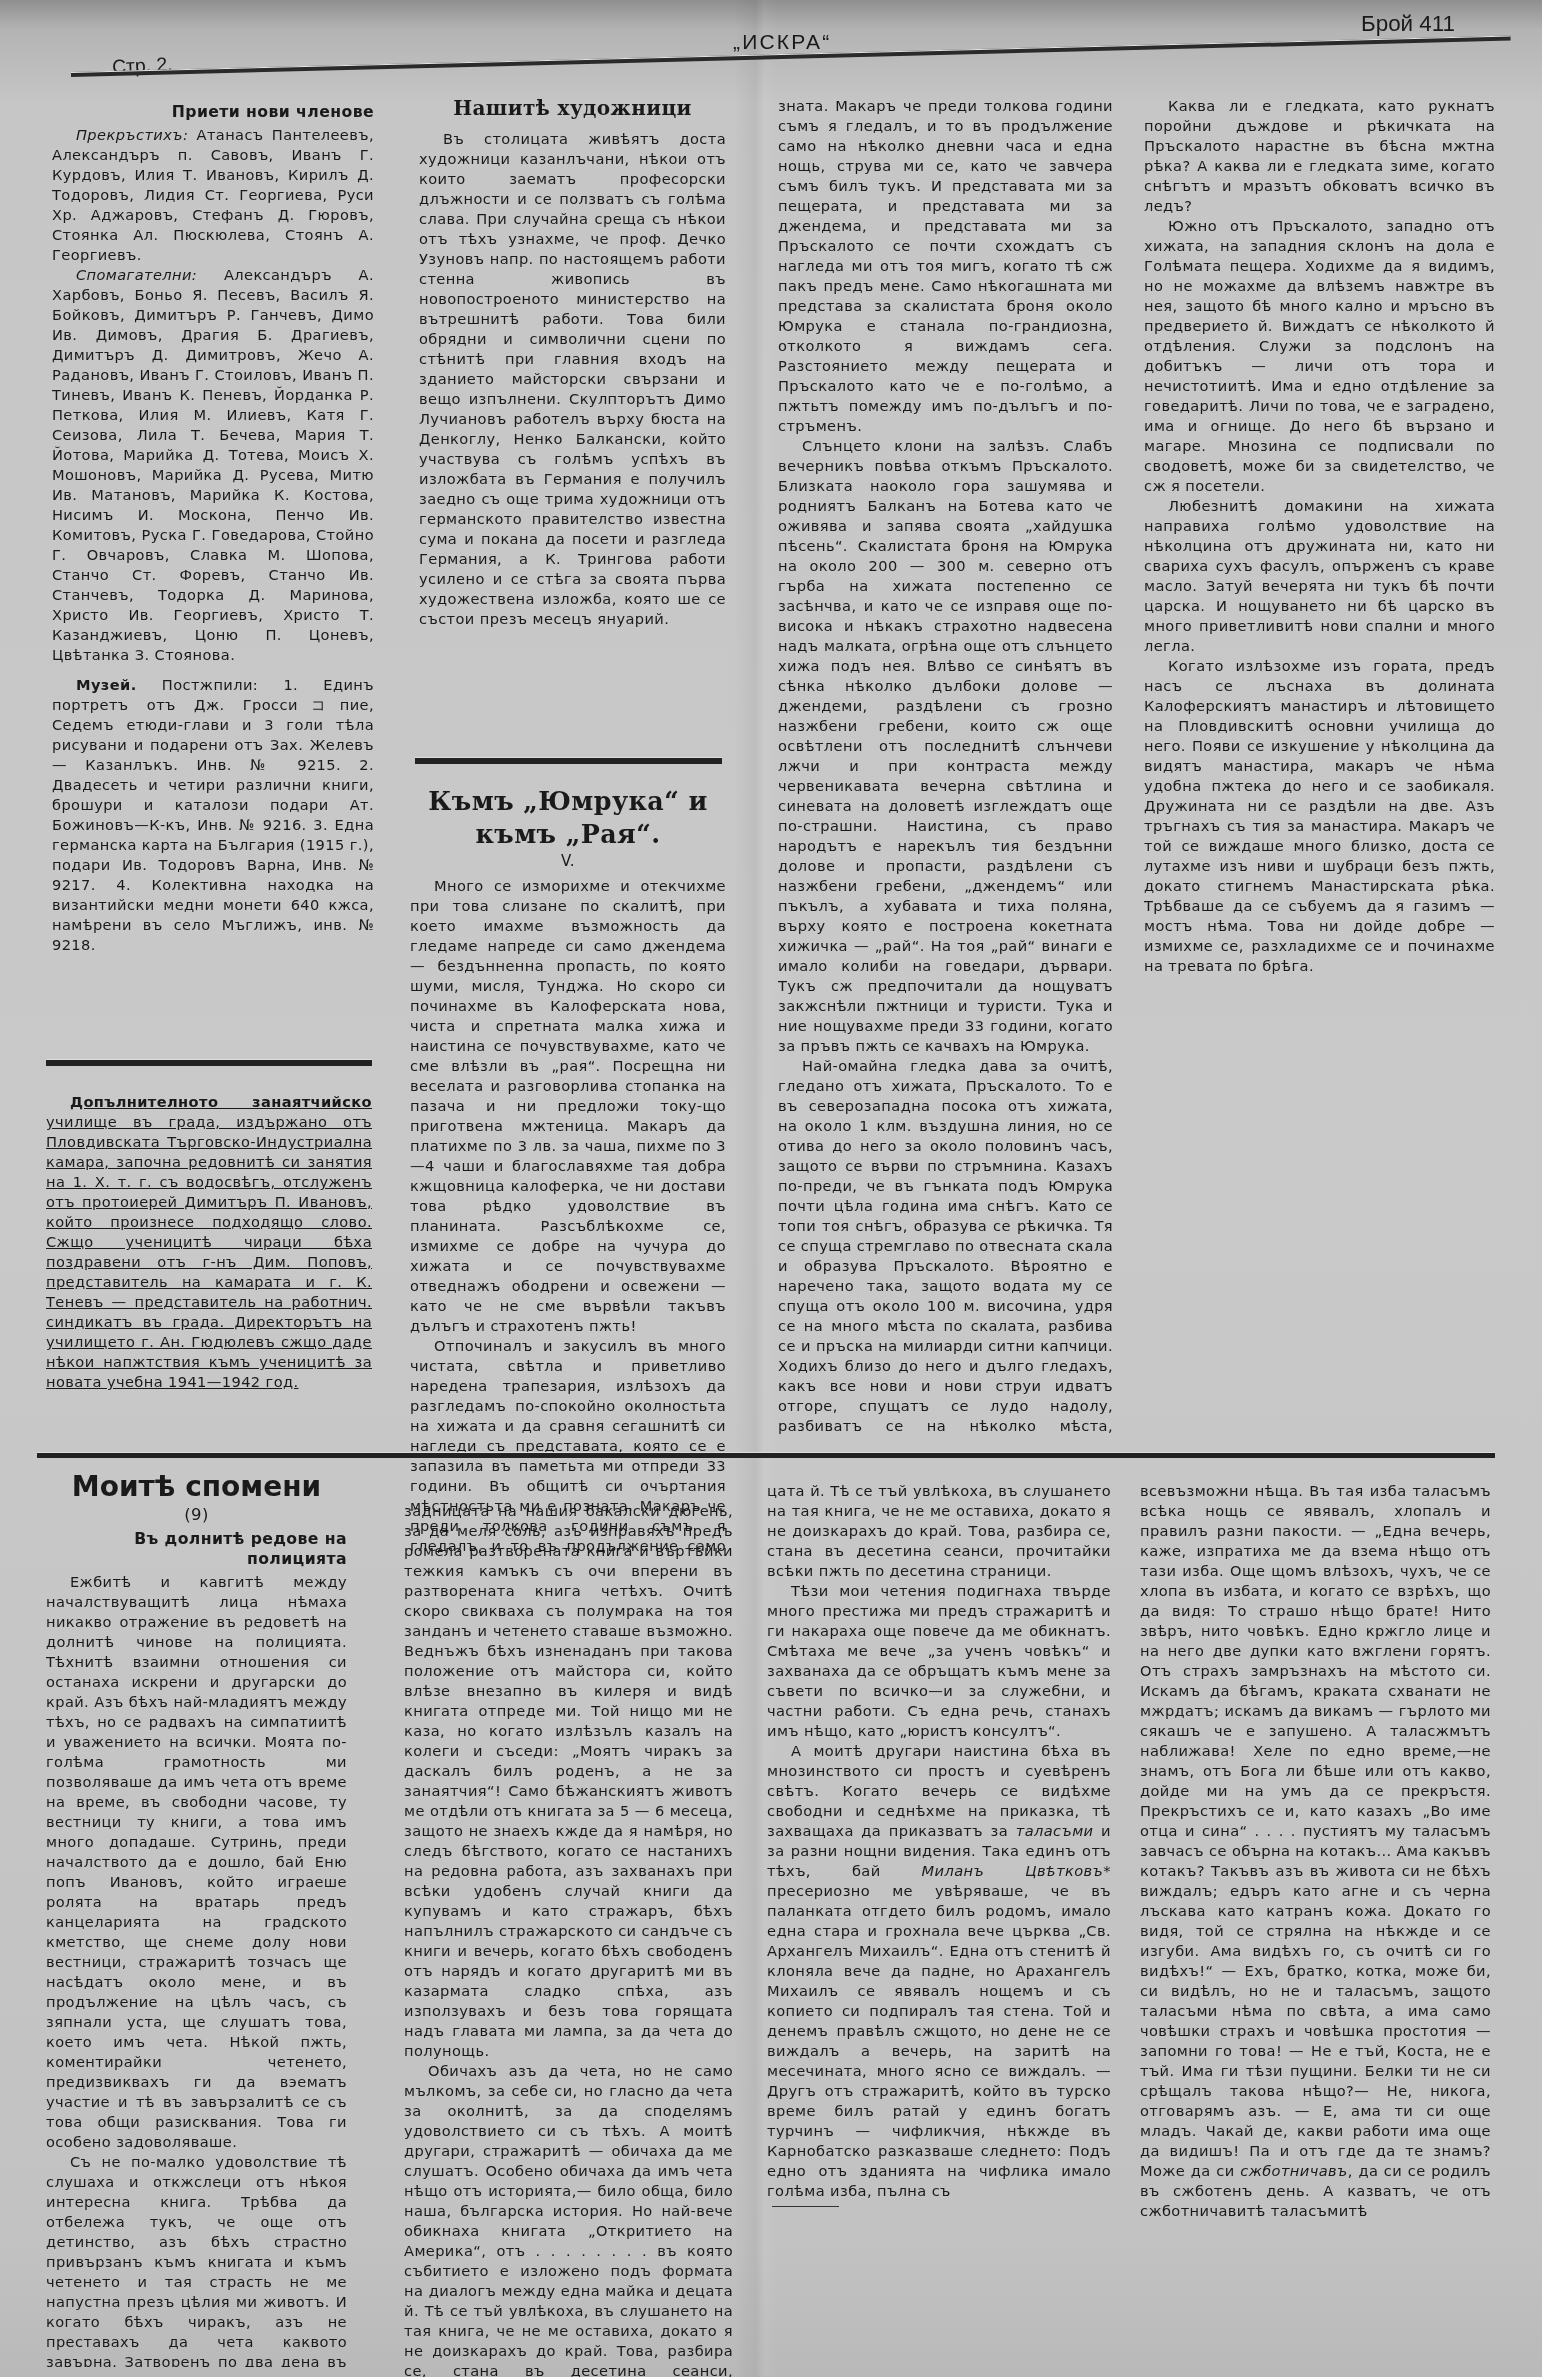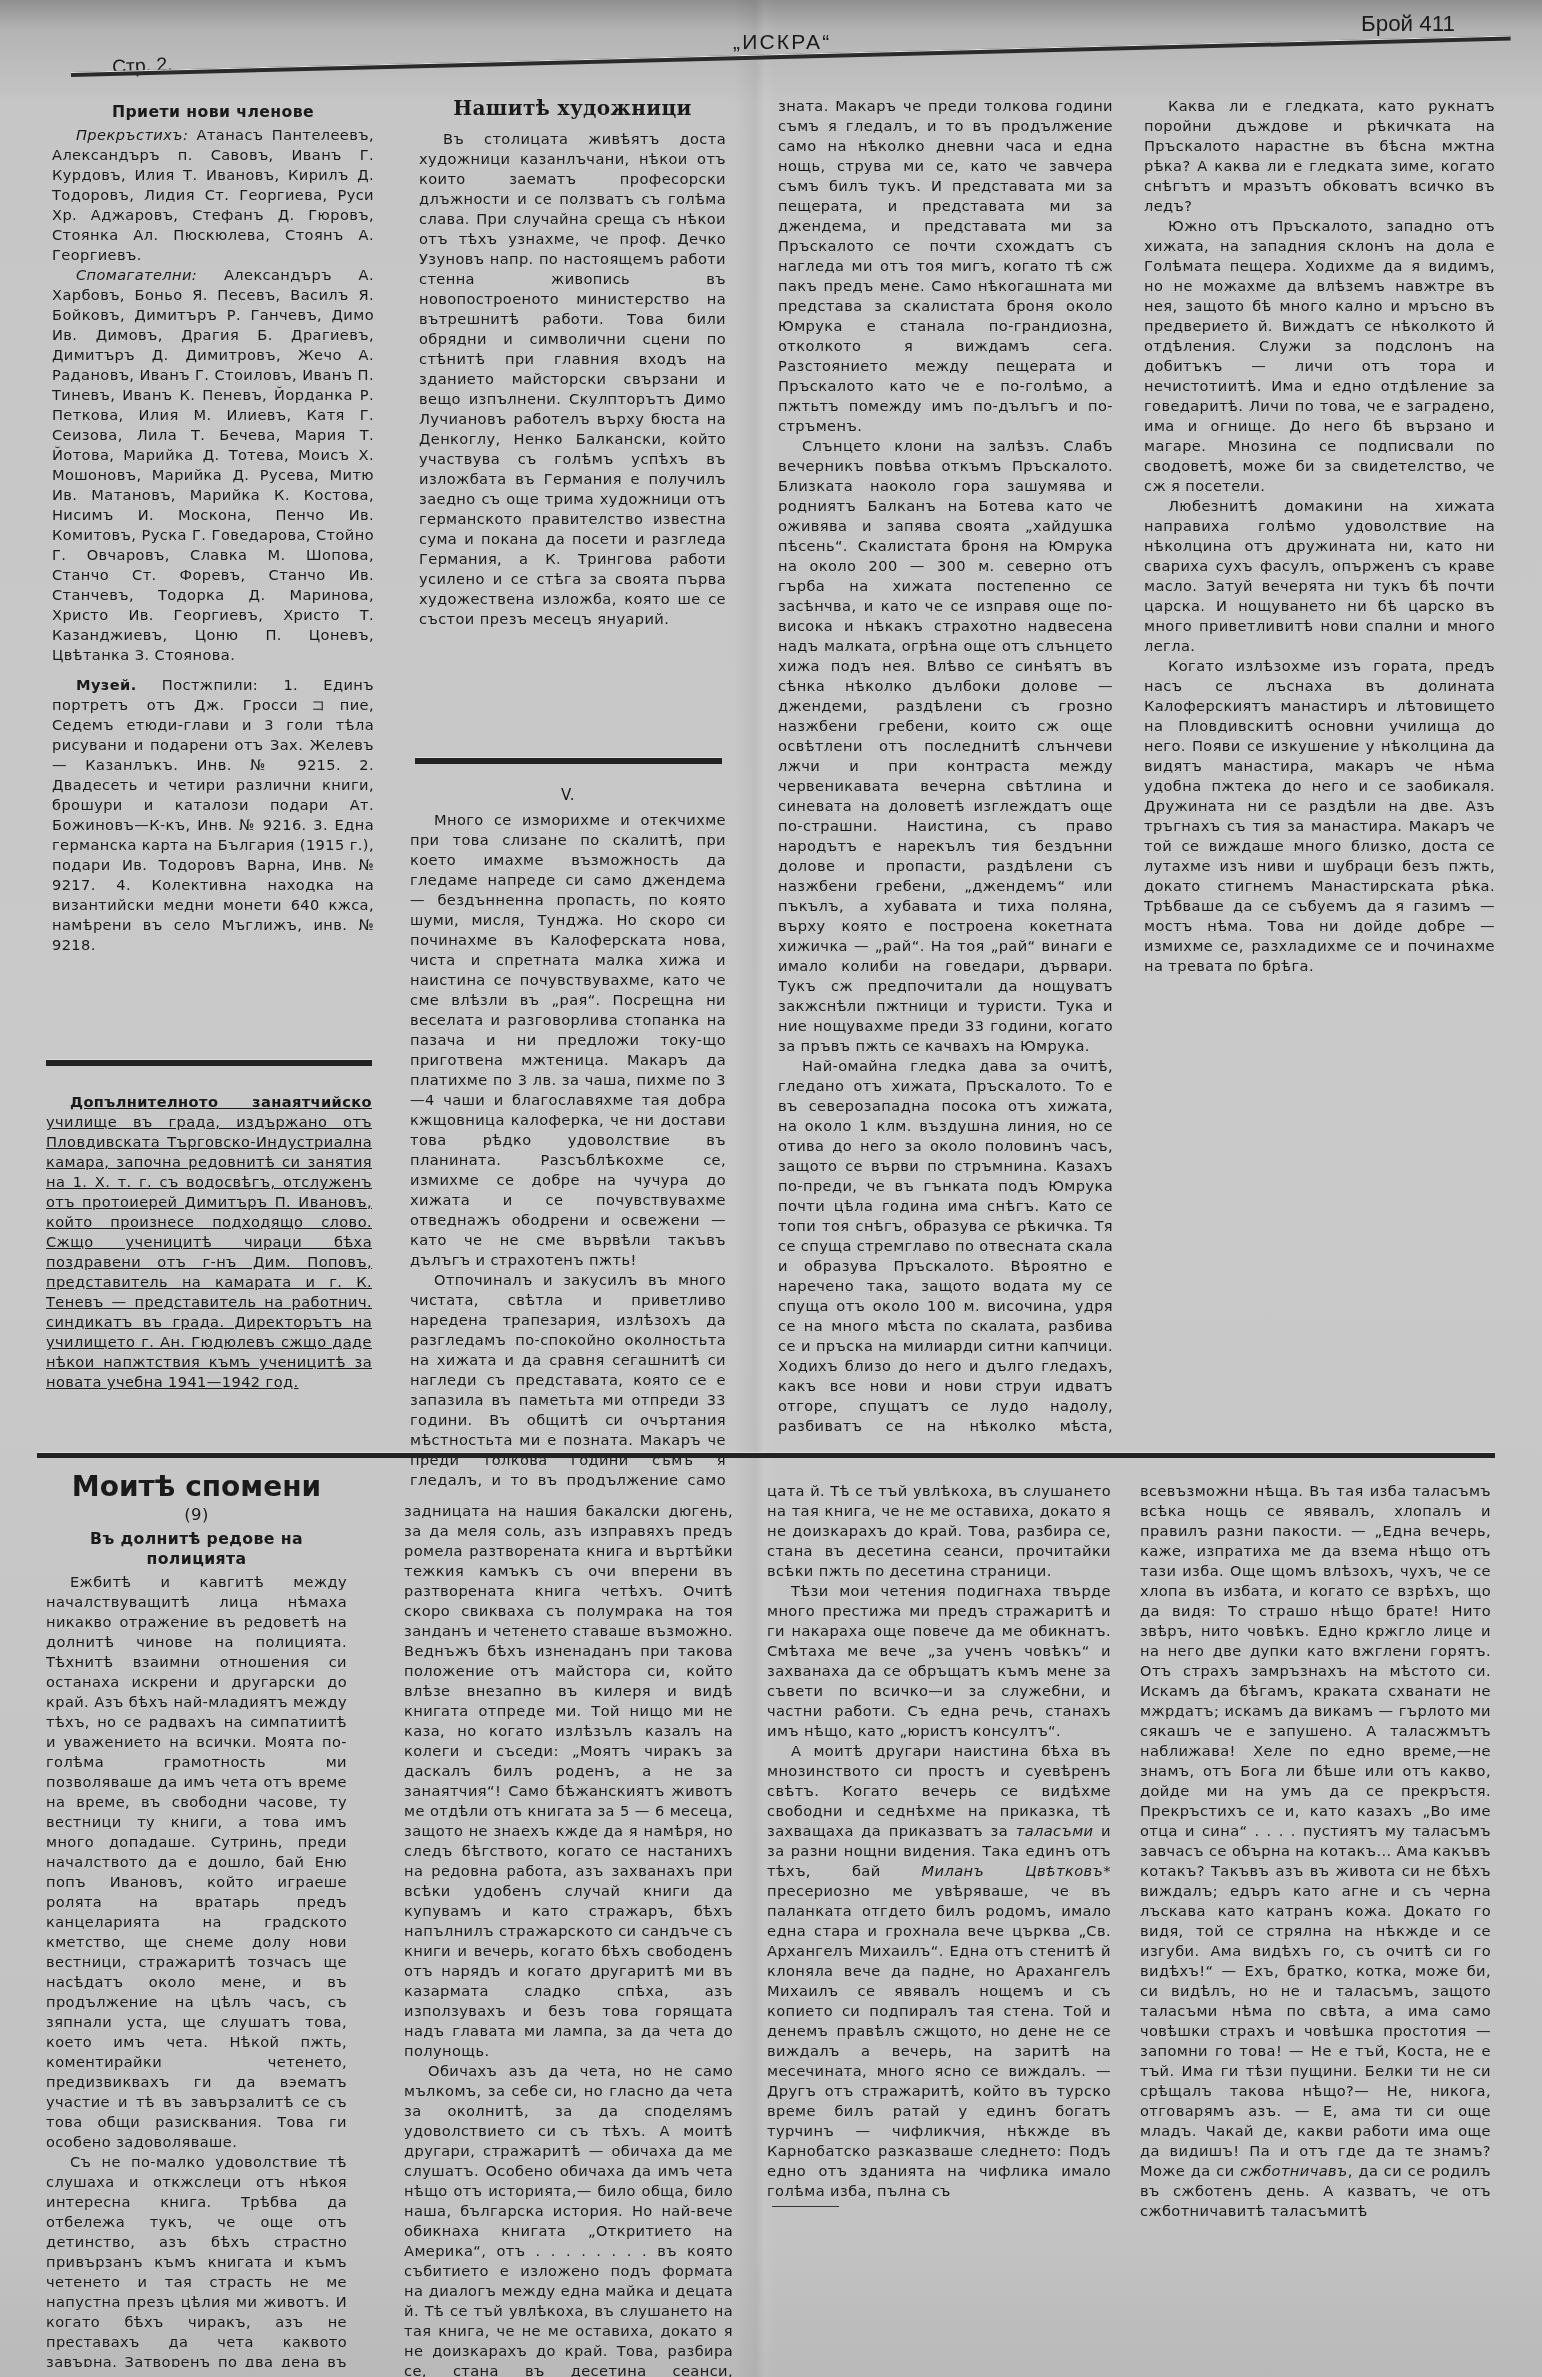--- a/index.html
+++ b/index.html
@@ -14,21 +14,21 @@
   .hdr .title{position:absolute;left:733px;top:30px;font-size:21px;letter-spacing:2.2px;font-family:"Liberation Sans",sans-serif;}
   .hdr .issue{position:absolute;left:1361px;top:10.5px;font-size:22.4px;font-family:"Liberation Sans",sans-serif;}
   .hdr .rule{position:absolute;left:71px;top:72px;width:1440px;height:3.7px;background:#2a2a2a;transform:rotate(-1.45deg);transform-origin:left center;
              border-top:0.7px solid #e6e6e6;}
   .col{position:absolute;font-size:14.6px;line-height:20px;text-align:justify;hyphens:manual;letter-spacing:0.4px;}
   .col p{margin:0;text-indent:24px;}
   .col p.noind{text-indent:0;}
   .hd1{font-family:"DejaVu Sans",sans-serif;font-weight:bold;text-align:center;font-size:30px;line-height:33px;letter-spacing:1.5px;margin:0 0 7.5px 0;}
   .hd2{font-family:"DejaVu Serif",serif;font-weight:bold;text-align:center;font-size:20px;line-height:25.4px;margin:0 0 7.5px 0;}
   .hd3{font-family:"DejaVu Serif",serif;font-weight:bold;text-align:center;font-size:25.4px;line-height:33px;margin:0;}
-  .sub{text-align:center;font-weight:bold;font-size:15.7px;margin:4.5px 0 3px 0;}
+  .sub{text-align:right;font-weight:bold;font-size:15.7px;margin:4.5px 0 3px 0;}
   .roman{text-align:center;font-size:15px;margin:0 0 4.5px 0;}
   .it{font-style:italic;}
   .b{font-weight:bold;}
   .hrule{position:absolute;height:6px;background:#222;border-top:0.7px solid #ddd;}
   .footnote{font-size:12px;line-height:15.7px;text-indent:15px;}
   .fnline{width:67px;height:1.5px;background:#333;margin:4.5px 0 4.5px 4.5px;}
 </style>
 </head>
 <body>
 
@@ -56,20 +56,24 @@
   </div>
 
   <div class="col" style="left:419px;top:96px;width:307px;">
     <div class="hd2">Нашитѣ художници</div>
     <p>Въ столицата живѣятъ доста художници казанлъчани, нѣкои отъ които заематъ професорски длъжности и се ползватъ съ голѣма слава. При случайна среща съ нѣкои отъ тѣхъ узнахме, че проф. Дечко Узуновъ напр. по настоящемъ работи стенна живопись въ новопостроеното министерство на вътрешнитѣ работи. Това били обрядни и символични сцени по стѣнитѣ при главния входъ на зданието майсторски свързани и вещо изпълнени. Скулпторътъ Димо Лучиановъ работелъ върху бюста на Денкоглу, Ненко Балкански, който участвува съ голѣмъ успѣхъ въ изложбата въ Германия е получилъ заедно съ още трима художници отъ германското правителство известна сума и покана да посети и разгледа Германия, а К. Трингова работи усилено и се стѣга за своята първа художествена изложба, която ше се състои презъ месецъ януарий.</p>
   </div>
 
   <div class="hrule" style="left:415px;top:757px;width:307px;"></div>
 
   <div class="col" style="left:410px;top:785px;width:316px;">
+    <div class="hd3">
+      <div>Къмъ „Юмрука“ и</div>
+      <div>къмъ „Рая“.</div>
+    </div>
     <div class="roman">V.</div>
     <p>Много се изморихме и отекчихме при това слизане по скалитѣ, при което имахме възможность да гледаме напреде си само джендема — бездънненна пропасть, по която шуми, мисля, Тунджа. Но скоро си починахме въ Калоферската нова, чиста и спретната малка хижа и наистина се почувствувахме, като че сме влѣзли въ „рая“. Посрещна ни веселата и разговорлива стопанка на пазача и ни предложи току-що приготвена мжтеница. Макаръ да платихме по 3 лв. за чаша, пихме по 3—4 чаши и благославяхме тая добра кжщовница калоферка, че ни достави това рѣдко удоволствие въ планината. Разсъблѣкохме се, измихме се добре на чучура до хижата и се почувствувахме отведнажъ ободрени и освежени — като че не сме вървѣли такъвъ дълъгъ и страхотенъ пжть!</p>
     <p style="height:217px;overflow:hidden">Отпочиналъ и закусилъ въ много чистата, свѣтла и приветливо наредена трапезария, излѣзохъ да разгледамъ по-спокойно околностьта на хижата и да сравня сегашнитѣ си нагледи съ представата, която се е запазила въ паметьта ми отпреди 33 години. Въ общитѣ си очъртания мѣстностьта ми е позната. Макаръ че преди толкова години съмъ я гледалъ, и то въ продължение само на нѣколко дневни часа и една нощь, струва ми се, като че завчера съмъ билъ тукъ. И представата ми за пещерата, и представата ми за джендема, и представата ми за Пръскалото се почти схождатъ съ нагледа ми отъ тоя мигъ, когато тѣ сж пакъ предъ мене. Само нѣкогашната ми представа за скалистата броня около Юмрука е станала по-грандиозна, отколкото я виждамъ сега. Разстоянието между пещерата и Пръскалото като че е по-голѣмо, а пжтьтъ помежду имъ по-дълъгъ и по-стръменъ.</p>
   </div>
 
   <div class="col" style="left:778px;top:96px;width:335px;height:1339px;overflow:hidden;">
     <p class="noind">знaта. Макаръ че преди толкова години съмъ я гледалъ, и то въ продължение само на нѣколко дневни часа и една нощь, струва ми се, като че завчера съмъ билъ тукъ. И представата ми за пещерата, и представата ми за джендема, и представата ми за Пръскалото се почти схождатъ съ нагледа ми отъ тоя мигъ, когато тѣ сж пакъ предъ мене. Само нѣкогашната ми представа за скалистата броня около Юмрука е станала по-грандиозна, отколкото я виждамъ сега. Разстоянието между пещерата и Пръскалото като че е по-голѣмо, а пжтьтъ помежду имъ по-дълъгъ и по-стръменъ.</p>
     <p>Слънцето клони на залѣзъ. Слабъ вечерникъ повѣва откъмъ Пръскалото. Близката наоколо гора зашумява и родниятъ Балканъ на Ботева като че оживява и запява своята „хайдушка пѣсень“. Скалистата броня на Юмрука на около 200 — 300 м. северно отъ гърба на хижата постепенно се засѣнчва, и като че се изправя още по-висока и нѣкакъ страхотно надвесена надъ малката, огрѣна още отъ слънцето хижа подъ нея. Влѣво се синѣятъ въ сѣнка нѣколко дълбоки долове — джендеми, раздѣлени съ грозно назжбени гребени, които сж още освѣтлени отъ последнитѣ слънчеви лжчи и при контраста между червеникавата вечерна свѣтлина и синевата на доловетѣ изглеждатъ още по-страшни. Наистина, съ право народътъ е нарекълъ тия бездънни долове и пропасти, раздѣлени съ назжбени гребени, „джендемъ“ или пъкълъ, а хубавата и тиха поляна, върху която е построена кокетната хижичка — „рай“. На тоя „рай“ винаги е имало колиби на говедари, дървари. Тукъ сж предпочитали да нощуватъ закжснѣли пжтници и туристи. Тука и ние нощувахме преди 33 години, когато за пръвъ пжть се качвахъ на Юмрука.</p>
     <p>Най-омайна гледка дава за очитѣ, гледано отъ хижата, Пръскалото. То е въ северозападна посока отъ хижата, на около 1 клм. въздушна линия, но се отива до него за около половинъ часъ, защото се върви по стръмнина. Казахъ по-преди, че въ гънката подъ Юмрука почти цѣла година има снѣгъ. Като се топи тоя снѣгъ, образува се рѣкичка. Тя се спуща стремглаво по отвесната скала и образува Пръскалото. Вѣроятно е наречено така, защото водата му се спуща отъ около 100 м. височина, удря се на много мѣста по скалата, разбива се и пръска на милиарди ситни капчици. Ходихъ близо до него и дълго гледахъ, какъ все нови и нови струи идватъ отгоре, спущатъ се лудо надолу, разбиватъ се на нѣколко мѣста, изгубватъ се и най-после пакъ се събиратъ въ вирчето подъ скалата, отдето съ шумъ пълзватъ надолу като рѣкичка. Стори ми се, като че е предъ мене единъ буенъ, вихренъ, стремглавъ стремежъ на младостьта.</p>
   </div>

